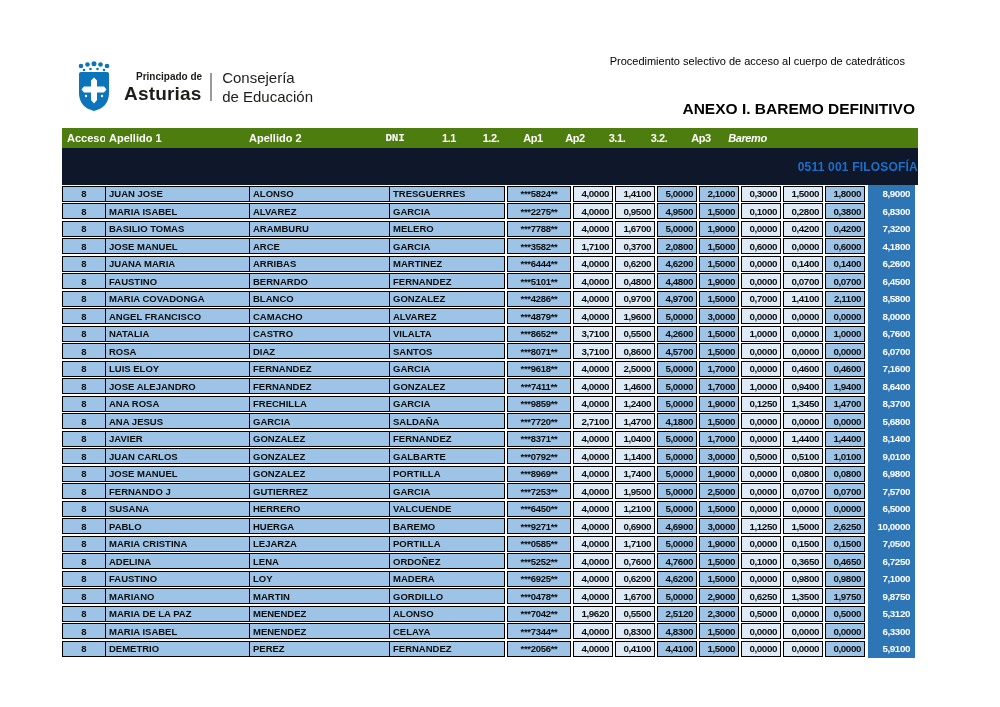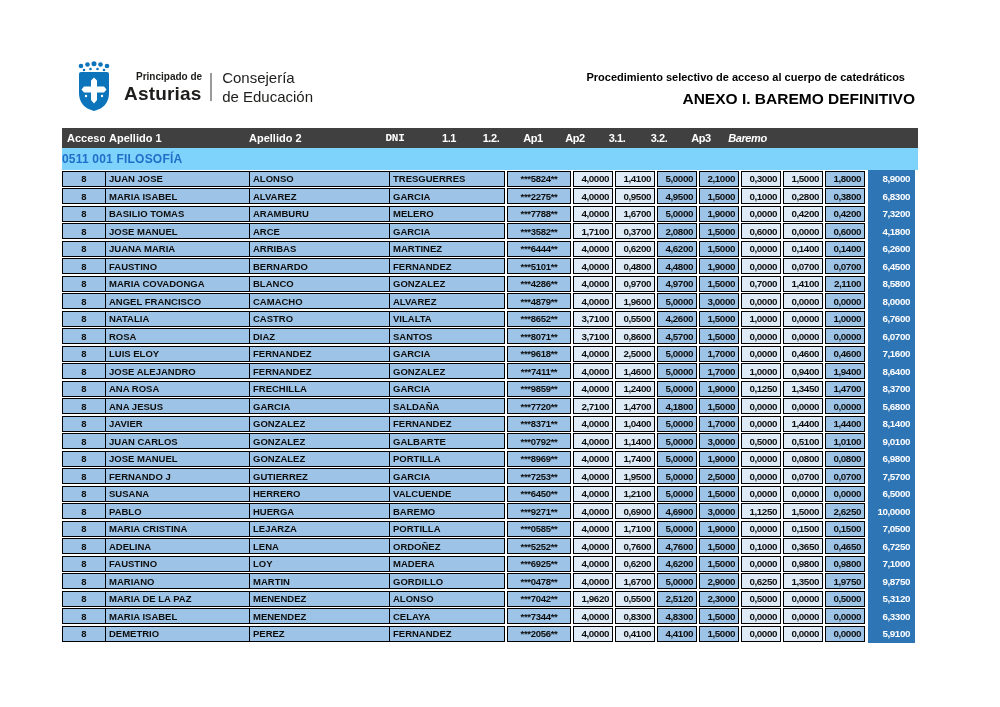--- a/index.html
+++ b/index.html
@@ -12,27 +12,27 @@
   
   .logo { position:absolute; left:74px; top:60px; display:flex; align-items:center; }
   .logo svg { display:block; margin-right:10px; }
   .brand { line-height:1; }
   .brand-small { font-size:10px; font-weight:bold; color:#1d1d1b;padding-left:12px; }
   .brand-large { font-size:19px; font-weight:bold; color:#1d1d1b; margin-top:2px; letter-spacing:0.2px; }
   .logo-sep { width:2px; height:28px; background:#9a9a9a; margin:0 10px 0 8px; }
   .dept { font-size:15px; color:#1d1d1b; line-height:1.3; }
 
   
-  .proc-title  { position:absolute; top:71px;  right:95px; font-size:11px;   font-weight:bold; color:#000; }
-  .annex-title { position:absolute; top:90px; right:85px; font-size:15.5px; font-weight:bold; color:#000; }
+  .proc-title  { position:absolute; top:55px;  right:95px; font-size:11px;   font-weight:normal; color:#000; }
+  .annex-title { position:absolute; top:100px; right:85px; font-size:15.5px; font-weight:bold; color:#000; }
 
   
   .table-wrap { position:absolute; left:62px; top:128px; width:856px; }
-  .thead { height:20px; background:#404040; display:flex; align-items:center;text-align:center; }
-  .section-row { height:22px; display:flex; align-items:center; justify-content:flex-start; background:#7dd3fc; }
+  .thead { height:20px; background:#4d7c0f; display:flex; align-items:center;text-align:center; }
+  .section-row { height:37px; display:flex; align-items:center; justify-content:flex-end; background:#0f172a; }
   .section-title { font-size:12px; font-weight:bold; color:#1E6FC8; letter-spacing:0.2px; }
   .trow { height:17.5px; display:flex; align-items:center; }
 
   .cell {
     box-sizing:border-box; height:16px; border:1px solid #000;
     font-weight:bold; font-size:9.5px; color:#0d0d0d;
     display:flex; align-items:center; overflow:hidden; white-space:nowrap;
   }
   .m { background:#9DC3E6; }
   .l { background:#DEEBF7; }

